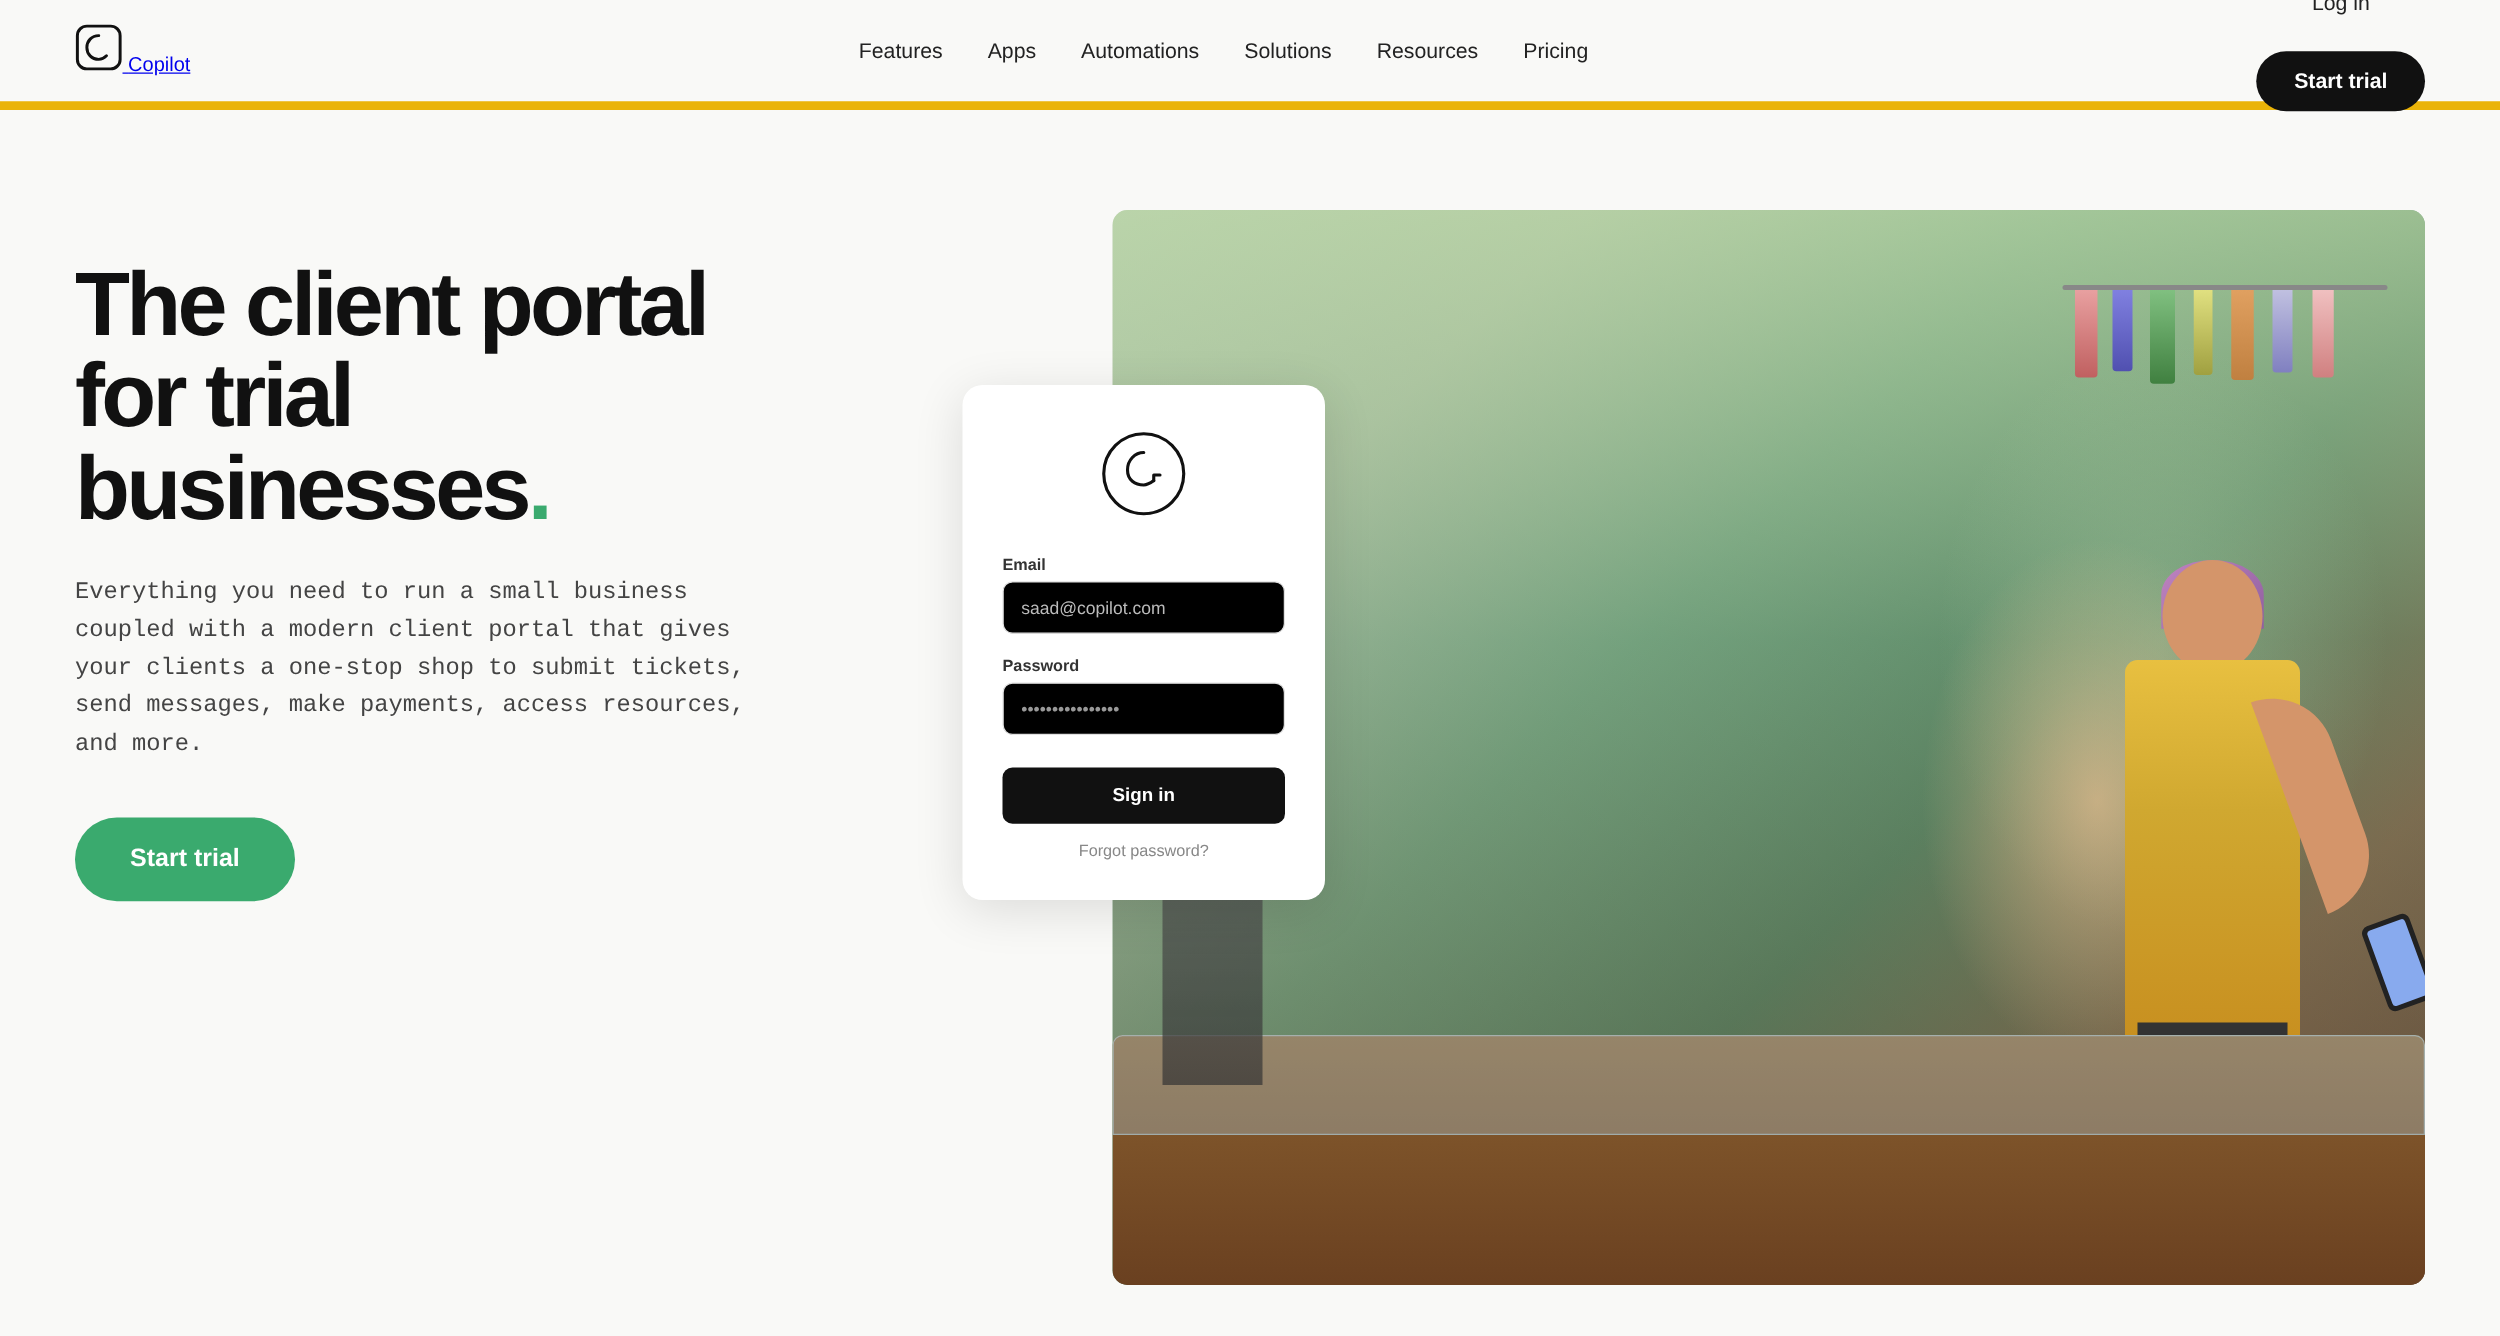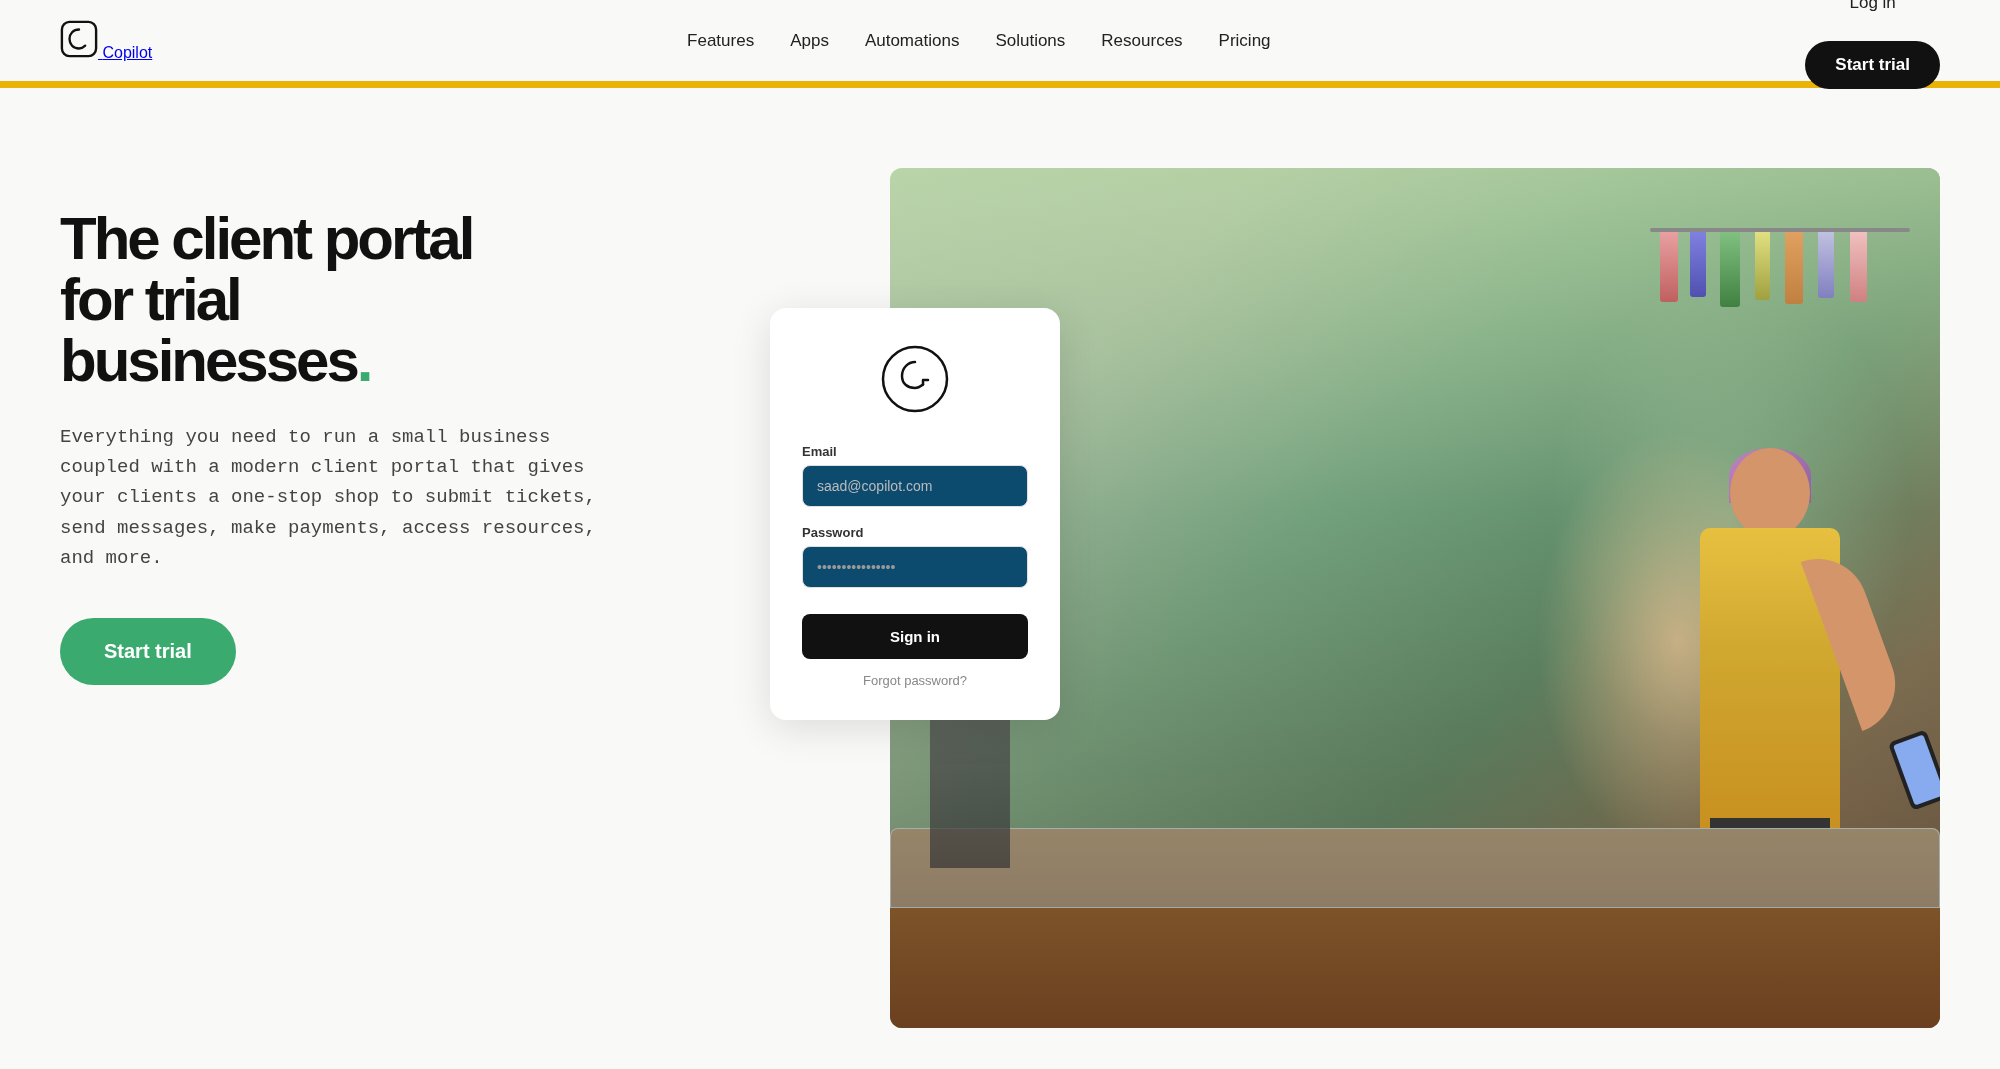--- a/index.html
+++ b/index.html
@@ -69,21 +69,21 @@
       position: relative;
       min-height: 980px;
       overflow: hidden;
     }
     .hero-left {
       flex: 0 0 650px;
       padding-top: 60px;
       z-index: 2;
     }
     .hero-title {
-      font-size: 60px;
+      font-size: 72px;
       font-weight: 800;
       line-height: 1.02;
       color: #111;
       letter-spacing: -3px;
     }
     .hero-title .dot {
       color: #3aaa6e;
     }
     .hero-subtitle {
       margin-top: 30px;
@@ -295,21 +295,21 @@
       color: #333;
       margin-bottom: 6px;
     }
     .form-input {
       width: 100%;
       padding: 12px 14px;
       border: 1.5px solid #e0e0e0;
       border-radius: 8px;
       font-size: 14px;
       color: #999;
-      background: #0c4a6e;
+      background: #000000;
       outline: none;
     }
     .form-input::placeholder {
       color: #bbb;
     }
     .sign-in-btn {
       width: 100%;
       background: #111;
       color: #fff;
       border: none;

